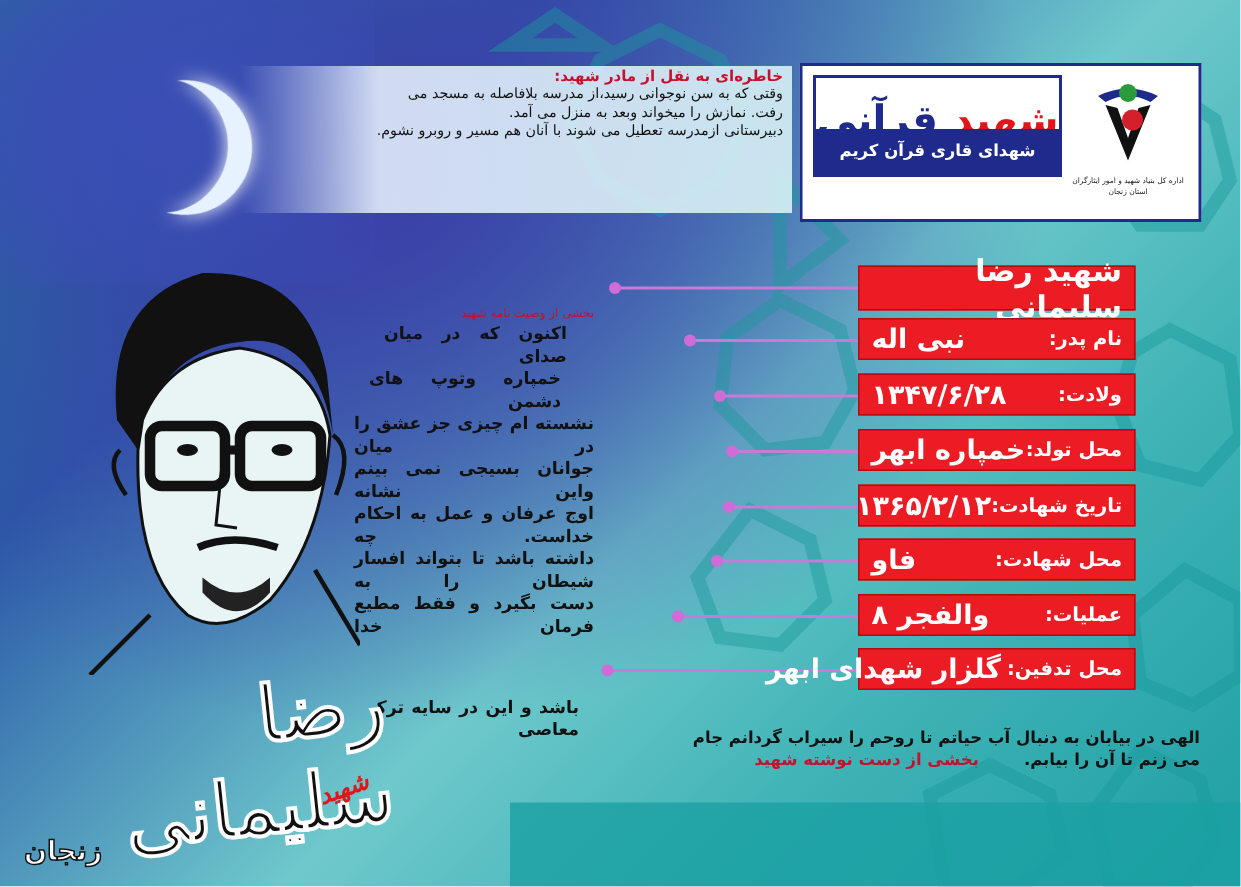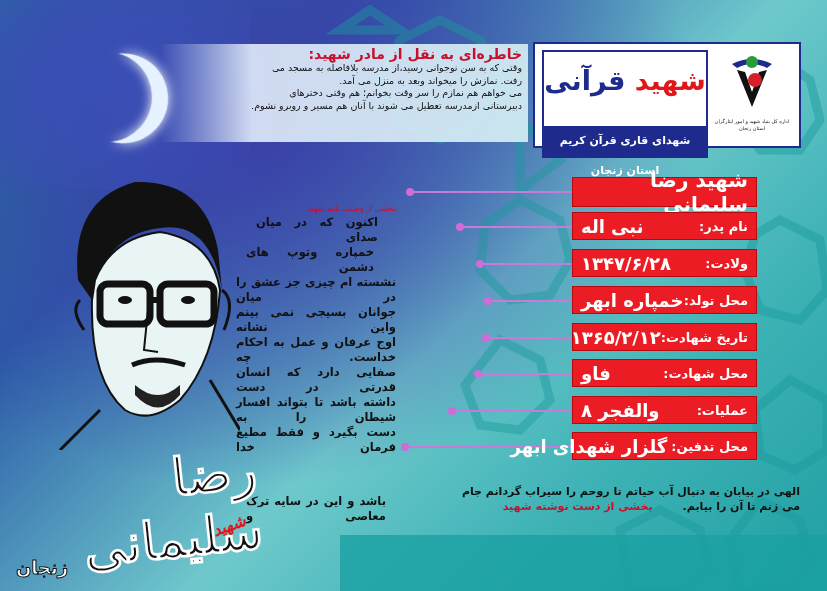--- a/index.html
+++ b/index.html
@@ -7,25 +7,25 @@
   .bg{position:absolute;inset:0;background:
     radial-gradient(ellipse at 30% 20%, #3b3fa8 0%, rgba(59,63,168,0.6) 25%, rgba(59,63,168,0) 55%),
     linear-gradient(135deg,#1b8a96 0%,#2b5aa8 25%,#6fc9cc 55%,#3fb3b6 75%,#1f9fa3 100%);}
   .pattern{position:absolute;inset:0;opacity:0.45;}
   .sky{position:absolute;left:0;top:0;width:250px;height:190px;background:radial-gradient(ellipse at 40% 40%,#3a4eb5 0%,rgba(58,78,181,0.7) 50%,rgba(58,78,181,0) 100%);}
   .moon{position:absolute;left:62px;top:52px;width:90px;height:90px;border-radius:50%;box-shadow:14px 8px 0 0 #e6f2ff;transform:rotate(-25deg);filter:drop-shadow(0 0 6px #fff);}
   
   .memory{position:absolute;left:160px;top:44px;width:368px;height:98px;
     background:linear-gradient(90deg,rgba(255,255,255,0) 0%,rgba(235,245,255,0.85) 25%,rgba(215,240,245,0.9) 100%);
     direction:rtl;padding:2px 6px 0 0;box-sizing:border-box;}
-  .memory h3{margin:0;font-size:14px;color:#c8102e;font-weight:bold;}
+  .memory h3{margin:0;font-size:10px;color:#c8102e;font-weight:bold;}
   .memory p{margin:0;font-size:9.5px;line-height:12.5px;color:#111;text-align:justify;}
   
   .header-card{position:absolute;left:533px;top:42px;width:268px;height:106px;background:#fff;border:2px solid #1e2a8c;box-sizing:border-box;}
-  .header-inner{position:absolute;left:7px;top:6px;width:166px;height:108px;border:2px solid #1e2a8c;box-sizing:border-box;}
+  .header-inner{position:absolute;left:7px;top:6px;width:166px;height:68px;border:2px solid #1e2a8c;box-sizing:border-box;}
   .title-row{position:absolute;left:0;right:0;top:4px;height:50px;direction:rtl;text-align:center;font-weight:bold;font-size:27px;line-height:50px;}
   .title-red{color:#e0161b;}
   .title-blue{color:#1e2a8c;}
   .subtitle-bar{position:absolute;left:0;right:0;bottom:0;height:30px;background:#1e2a8c;color:#fff;font-size:11px;font-weight:bold;text-align:center;line-height:30px;direction:rtl;}
   .org-logo{position:absolute;right:6px;top:8px;width:82px;height:86px;text-align:center;}
   .org-text{font-size:5px;color:#222;direction:rtl;line-height:7px;margin-top:2px;}
   
   .info{position:absolute;left:572px;width:185px;background:#ec1c24;color:#fff;font-weight:bold;direction:rtl;box-sizing:border-box;padding:0 8px;display:flex;justify-content:space-between;align-items:center;height:28px;border:1px solid #b5080f;}
   .info .lbl{font-size:13px;white-space:nowrap;}
   .info .val{font-size:18px;white-space:nowrap;}
@@ -72,21 +72,20 @@
   </g>
 </svg>
 
 <div class="sky"></div>
 <div class="moon"></div>
 
 <div class="memory">
   <h3>خاطره‌ای به نقل از مادر شهید:</h3>
   <p>وقتی که به سن نوجوانی رسید،از مدرسه بلافاصله به مسجد می</p>
   <p>رفت. نمازش را میخواند وبعد به منزل می آمد.</p>
-  <p>می خواهم هم نمازم را سر وقت بخوانم؛ هم وقتی دخترهای</p>
   <p>دبیرستانی ازمدرسه تعطیل می شوند با آنان هم مسیر و روبرو نشوم.</p>
 </div>
 
 <div class="header-card">
   <div class="header-inner">
     <div class="title-row">
       <span class="title-red">شهید</span>
       <span class="title-blue">قرآنی</span>
     </div>
     <div class="subtitle-bar">شهدای قاری قرآن کریم استان زنجان</div>
@@ -166,21 +165,20 @@
   <path d="M170 220 L200 270" stroke="#111" stroke-width="3"></path>
 </svg>
 
 <div class="will">
   <div class="head">بخشی از وصیت نامه شهید</div>
   <p style="padding-right:18px;padding-left:20px;">اکنون که در میان صدای</p>
   <p style="padding-right:22px;padding-left:10px;">خمپاره وتوپ های دشمن</p>
   <p>نشسته ام چیزی جز عشق را در میان</p>
   <p>جوانان بسیجی نمی بینم واین نشانه</p>
   <p>اوج عرفان و عمل به احکام خداست. چه</p>
-  <p>صفایی دارد که انسان قدرتی در دست</p>
   <p>داشته باشد تا بتواند افسار شیطان را به</p>
   <p>دست بگیرد و فقط مطیع فرمان خدا</p>
   <p style="padding-right:10px;padding-left:10px;margin-top:39px;">باشد و این در سایه ترک معاصی و</p>
 </div>
 
 <div class="bottom-strip"></div>
 <div class="quote">
   <p>الهی در بیابان به دنبال آب حیاتم تا روحم را سیراب گردانم جام</p>
   <p><span>می زنم تا آن را بیابم.</span><span class="src">بخشی از دست نوشته شهید</span></p>
 </div>

